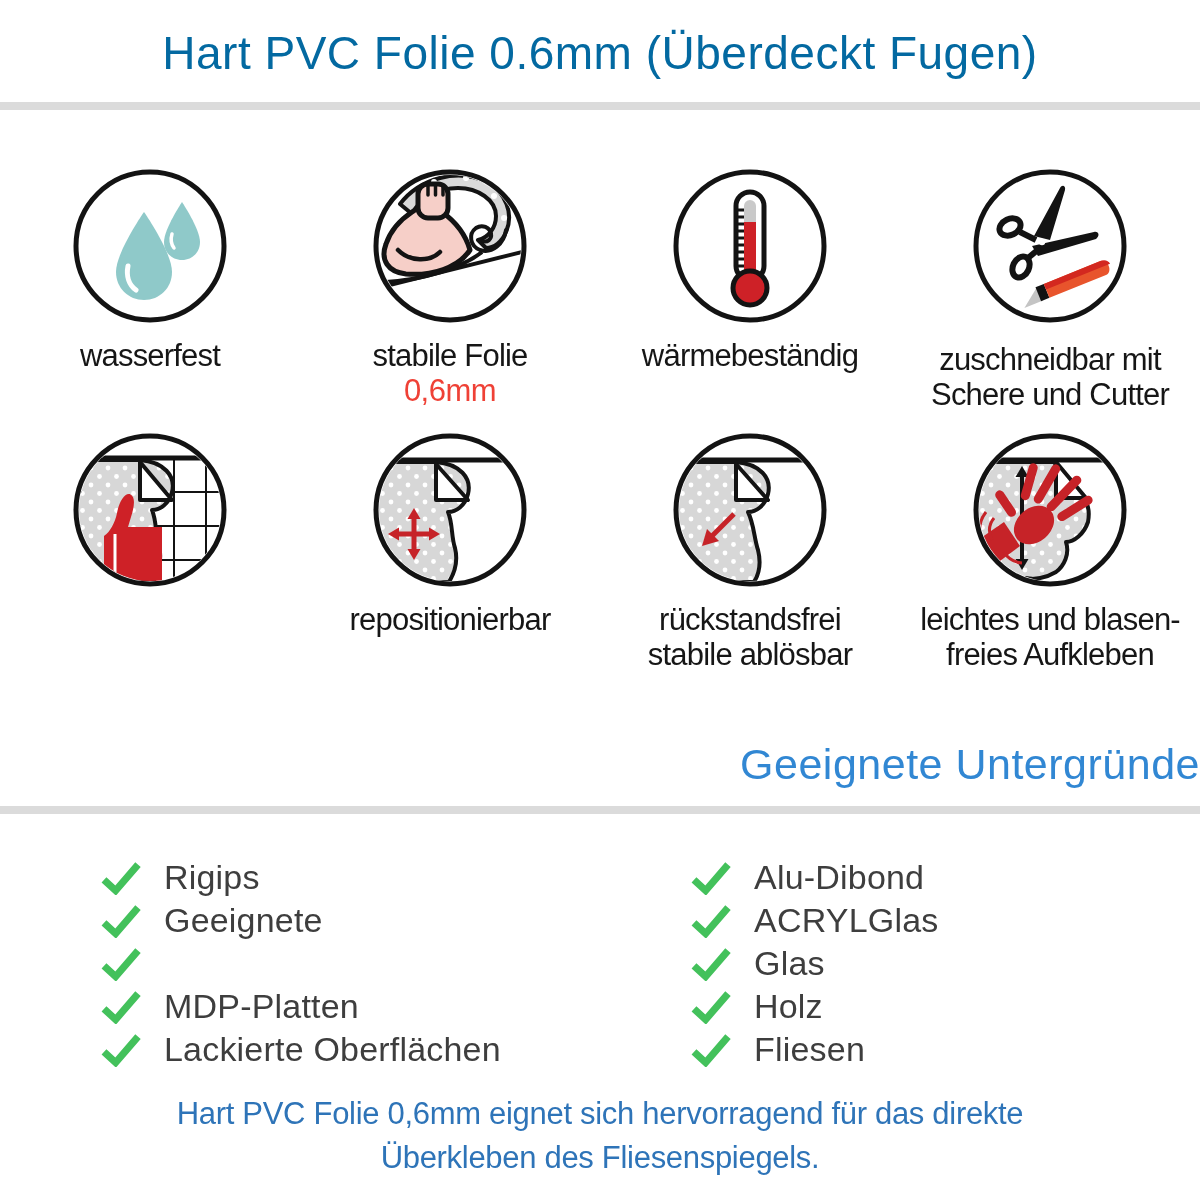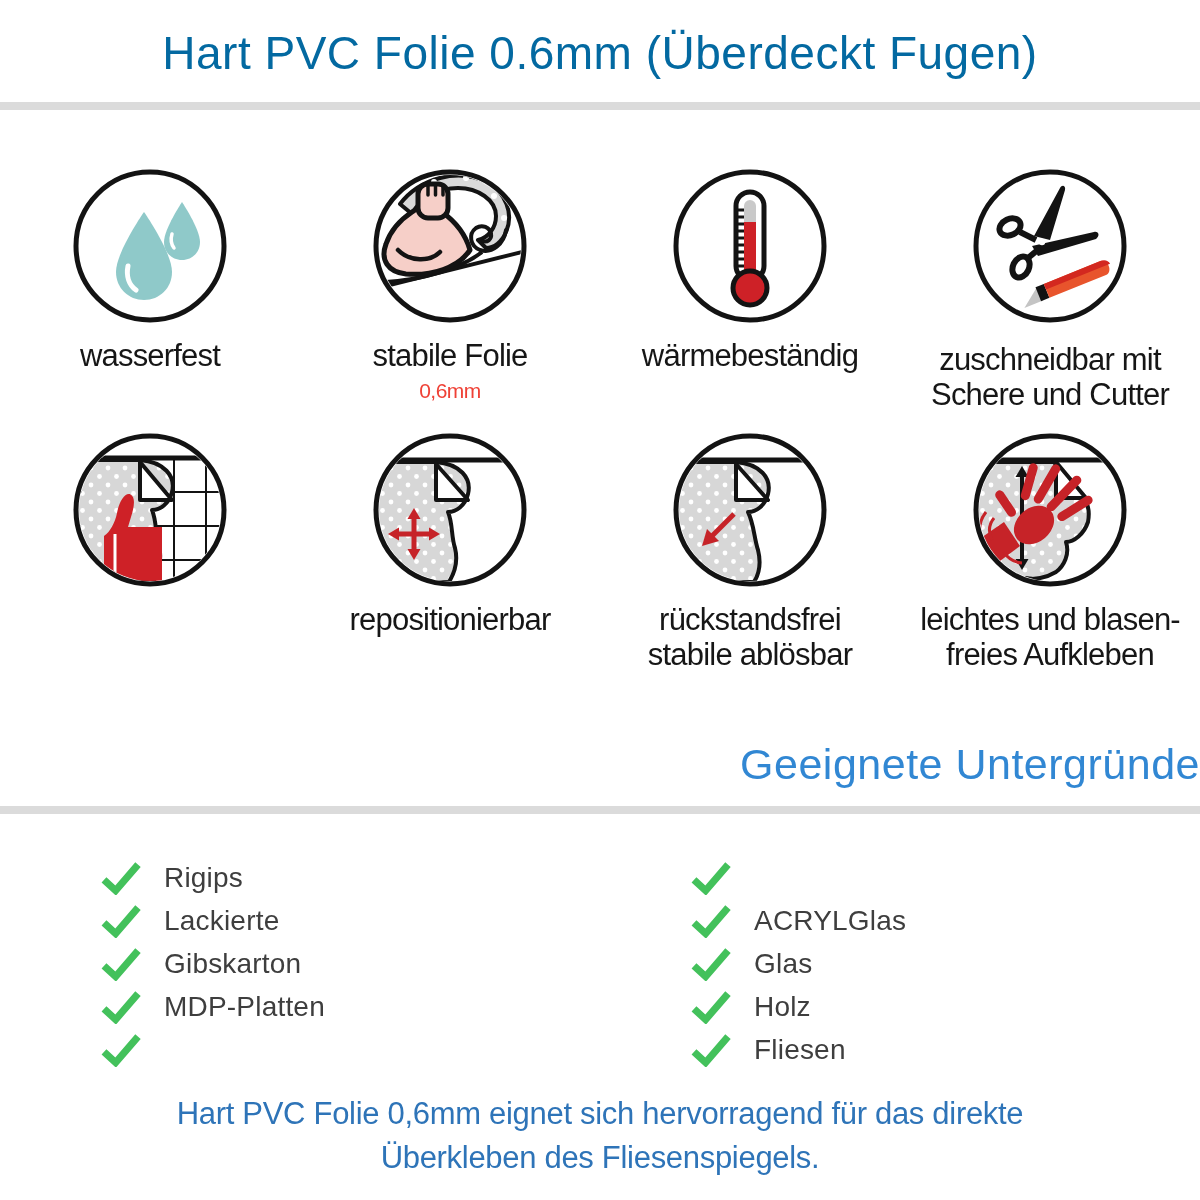--- a/index.html
+++ b/index.html
@@ -13,29 +13,29 @@
   .feat-row{position:absolute;left:0;width:1200px;display:flex;}
   .row1{top:166px;}
   .row2{top:430px;}
   .cell{flex:1 1 0;display:flex;flex-direction:column;align-items:center;}
   .badge{display:block;}
   .flabel{margin-top:12px;font-size:31px;line-height:35px;color:#161616;
           letter-spacing:-0.8px;text-align:center;}
   .w240{max-width:240px;margin-top:16px;}
   .w235{max-width:235px;}
   .w262{max-width:262px;}
-  .fsub{font-size:21px;line-height:35px;color:#EF4136;letter-spacing:-0.5px;text-align:center;}
+  .fsub{font-size:31px;line-height:35px;color:#EF4136;letter-spacing:-0.5px;text-align:center;}
   .section-title{position:absolute;top:736px;left:0;width:100%;text-align:right;
           font-size:43px;line-height:56px;color:#3187D3;letter-spacing:0.5px;}
   .substrates{position:absolute;top:856px;left:0;width:1200px;}
   ul.checklist{list-style:none;margin:0;padding:0;position:absolute;top:0;}
   ul.checklist.left{left:100px;}
   ul.checklist.right{left:690px;}
   ul.checklist li{height:43px;display:flex;align-items:center;gap:22px;}
-  .check-label{font-size:28px;color:#3E3E3E;letter-spacing:0.2px;white-space:nowrap;}
+  .check-label{font-size:34px;color:#3E3E3E;letter-spacing:0.2px;white-space:nowrap;}
   .footer-note{position:absolute;top:1092px;left:0;width:100%;text-align:center;
           font-size:31px;line-height:44px;color:#2E74B8;letter-spacing:-0.3px;}
 </style>
 </head>
 <body>
 
 <div id="canvas">
 
   <div class="page-title">Hart PVC Folie 0.6mm (Überdeckt Fugen)</div>
   <div class="bar bar1"></div>
@@ -240,45 +240,46 @@
       <li>
         <svg width="42" height="34" viewBox="0 0 46 38">
             <path d="M4 21 L17 33 L42 4" fill="none" stroke="#43C15B" stroke-width="8"></path>
           </svg>
         <span class="check-label">Rigips</span>
       </li>
       <li>
         <svg width="42" height="34" viewBox="0 0 46 38">
             <path d="M4 21 L17 33 L42 4" fill="none" stroke="#43C15B" stroke-width="8"></path>
           </svg>
-        <span class="check-label">Lackierte</span>
-      </li>
-      <li>
-        <svg width="42" height="34" viewBox="0 0 46 38">
-            <path d="M4 21 L17 33 L42 4" fill="none" stroke="#43C15B" stroke-width="8"></path>
-          </svg>
-        <span class="check-label">Gibskarton</span>
+        <span class="check-label">Geeignete</span>
+      </li>
+      <li>
+        <svg width="42" height="34" viewBox="0 0 46 38">
+            <path d="M4 21 L17 33 L42 4" fill="none" stroke="#43C15B" stroke-width="8"></path>
+          </svg>
       </li>
       <li>
         <svg width="42" height="34" viewBox="0 0 46 38">
             <path d="M4 21 L17 33 L42 4" fill="none" stroke="#43C15B" stroke-width="8"></path>
           </svg>
         <span class="check-label">MDP-Platten</span>
       </li>
       <li>
         <svg width="42" height="34" viewBox="0 0 46 38">
             <path d="M4 21 L17 33 L42 4" fill="none" stroke="#43C15B" stroke-width="8"></path>
           </svg>
+        <span class="check-label">Lackierte Oberflächen</span>
       </li>
     </ul>
     <ul class="checklist right">
       <li>
         <svg width="42" height="34" viewBox="0 0 46 38">
             <path d="M4 21 L17 33 L42 4" fill="none" stroke="#43C15B" stroke-width="8"></path>
           </svg>
+        <span class="check-label">Alu-Dibond</span>
       </li>
       <li>
         <svg width="42" height="34" viewBox="0 0 46 38">
             <path d="M4 21 L17 33 L42 4" fill="none" stroke="#43C15B" stroke-width="8"></path>
           </svg>
         <span class="check-label">ACRYLGlas</span>
       </li>
       <li>
         <svg width="42" height="34" viewBox="0 0 46 38">
             <path d="M4 21 L17 33 L42 4" fill="none" stroke="#43C15B" stroke-width="8"></path>

